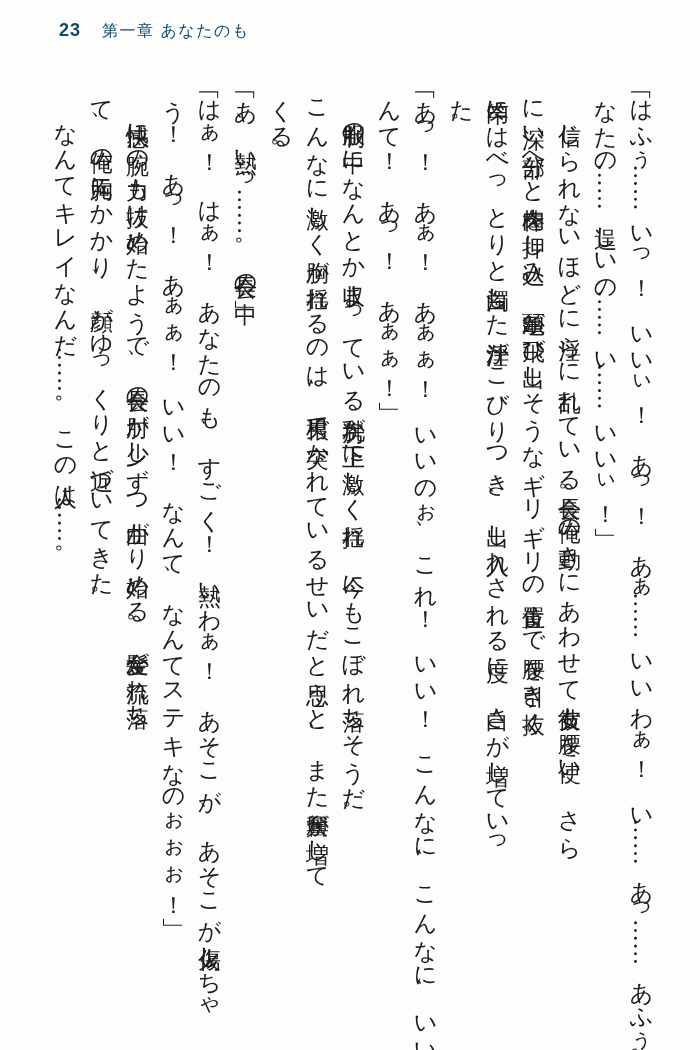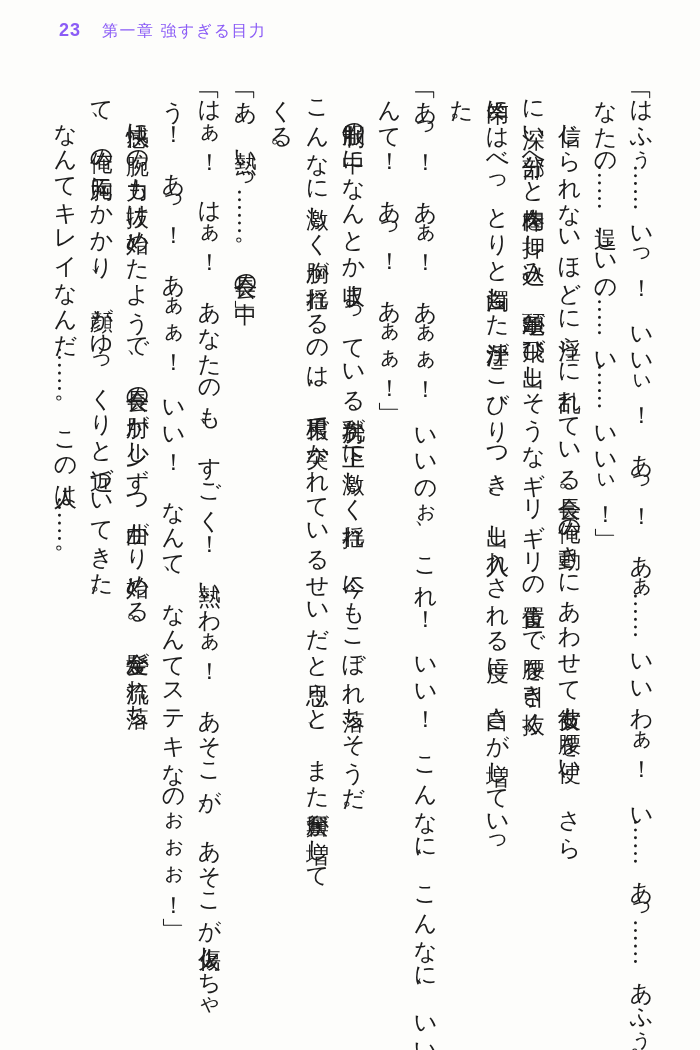--- a/index.html
+++ b/index.html
@@ -16,21 +16,21 @@
     box-sizing: border-box;
   }
   .page-header {
     position: absolute;
     top: 20px;
     left: 59px;
     display: flex;
     align-items: baseline;
     gap: 21px;
     font-family: "Liberation Sans", "DejaVu Sans", sans-serif;
-    color: #8b5cf6;
+    color: #0c4a6e;
     white-space: nowrap;
   }
   .page-num {
     font-size: 18px;
     font-weight: 700;
     letter-spacing: 1px;
   }
   .chapter {
     font-size: 16px;
     letter-spacing: 1.5px;
@@ -54,21 +54,21 @@
     height: 954px;
   }
 </style>
 </head>
 <body>
 
 <div class="page">
 
   <header class="page-header">
     <span class="page-num">23</span>
-    <span class="chapter">第一章 強すぎる目力</span>
+    <span class="chapter">第一章 あなたのも</span>
   </header>
 
   <main class="body-text">
     <div class="text-line">「はふぅ……いっ！　いいぃ！　あっ！　あぁ……いいわぁ！　い……あっ……あふぅ。あ</div>
     <div class="text-line">なたの……逞しいの……い……いいぃ！」</div>
     <div class="text-line">　信じられないほどに淫らに乱れている会長。俺の動きにあわせて彼女も腰を使い、さら</div>
     <div class="text-line">に深い部分へと肉棒を押し込み、亀頭が飛び出しそうなギリギリの位置まで腰を引き抜く。</div>
     <div class="text-line">肉竿にはべっとりと白濁した淫汁がこびりつき、出し入れされる度に、白さが増していっ</div>
     <div class="text-line">た。</div>
     <div class="text-line">「あっ！　あぁ！　あぁぁ！　いいのぉ、これ！　いい！　こんなに、こんなに、いいな</div>

